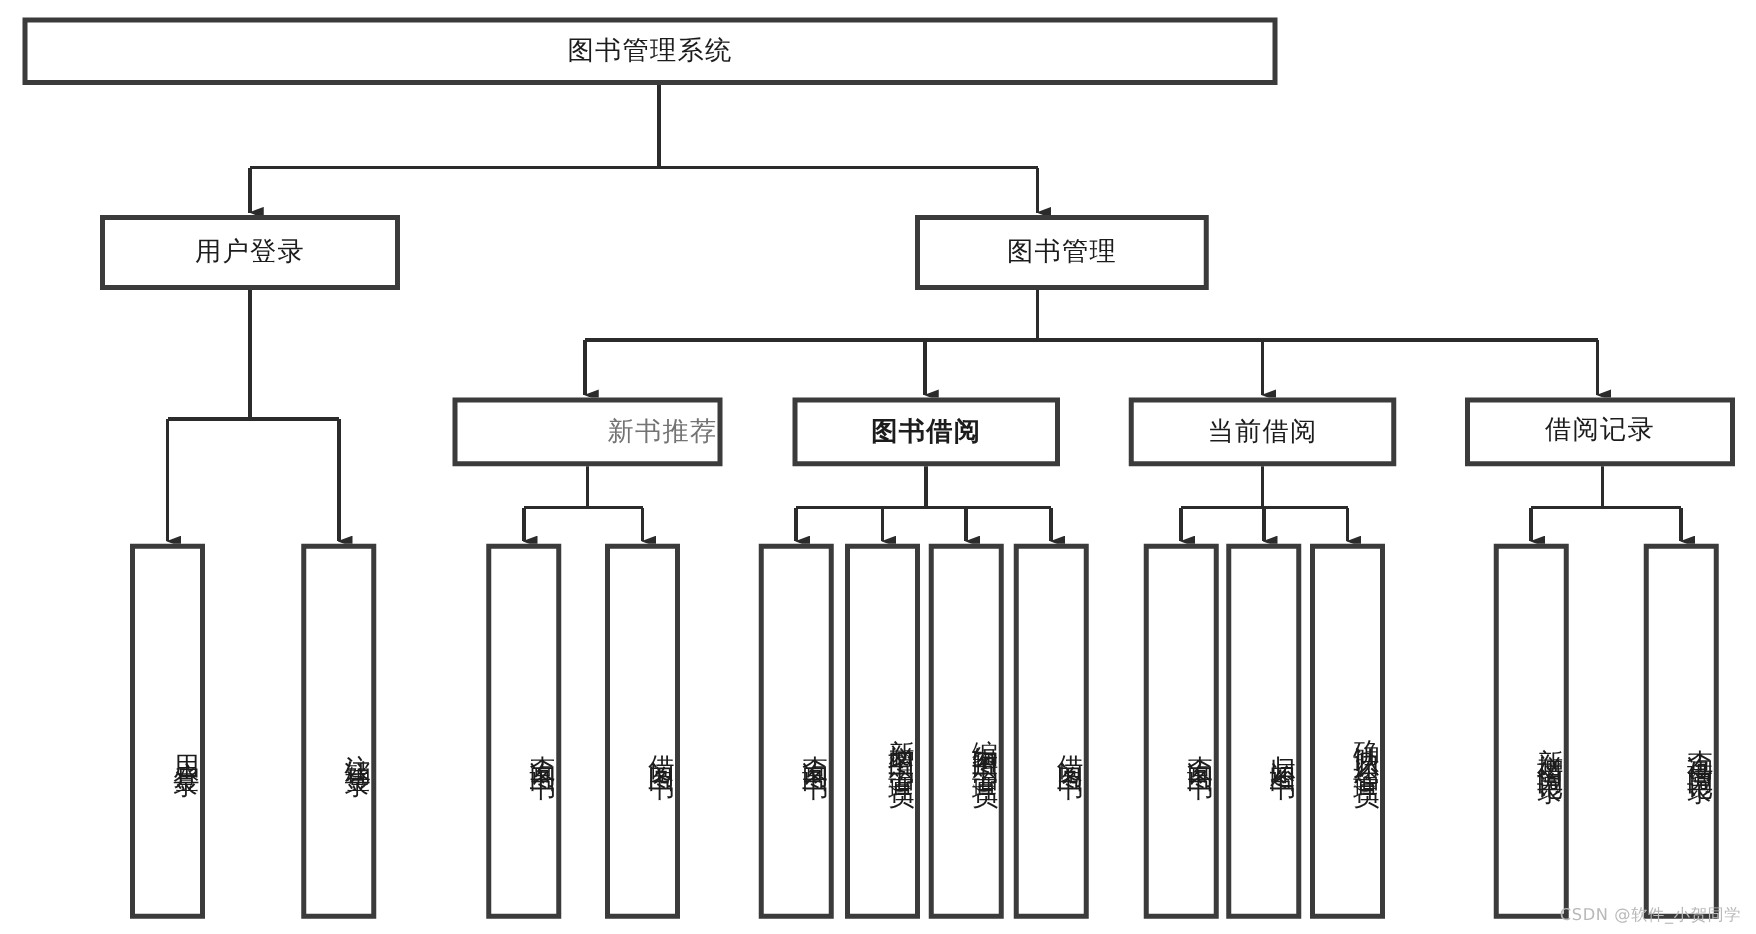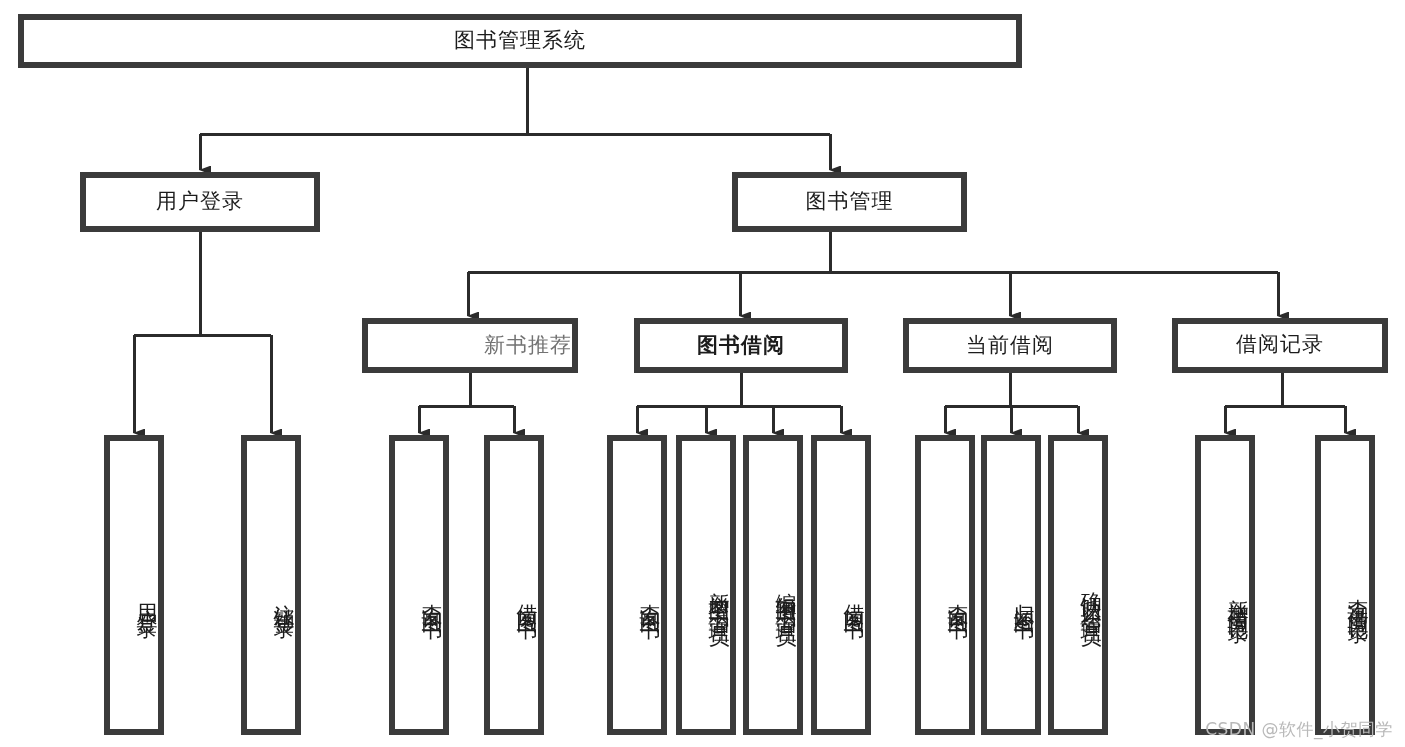--- a/index.html
+++ b/index.html
@@ -24,21 +24,21 @@
     left: 0;
     top: 0;
     width: 1405px;
     height: 747px;
     pointer-events: none;
   }
   .node {
     position: absolute;
     box-sizing: border-box;
     background: #ffffff;
-    border: 6px solid #f97316;
+    border: 4px solid #f97316;
     display: flex;
     align-items: center;
     justify-content: center;
     color: #1c1c1c;
   }
   .node.horiz {
     font-size: 21px;
     letter-spacing: 1px;
     line-height: 1.1;
   }
@@ -54,21 +54,21 @@
   }
   .node.vert .label {
     writing-mode: vertical-rl;
     text-orientation: upright;
     display: block;
   }
   .watermark {
     position: absolute;
     right: 12px;
     bottom: 6px;
-    font-size: 17px;
+    font-size: 13px;
     color: #b9b9b9;
     letter-spacing: 0.5px;
     white-space: nowrap;
     font-family: "DejaVu Sans", "Liberation Sans", sans-serif;
     text-align: center;
   }
 </style>
 </head>
 <body>
 

